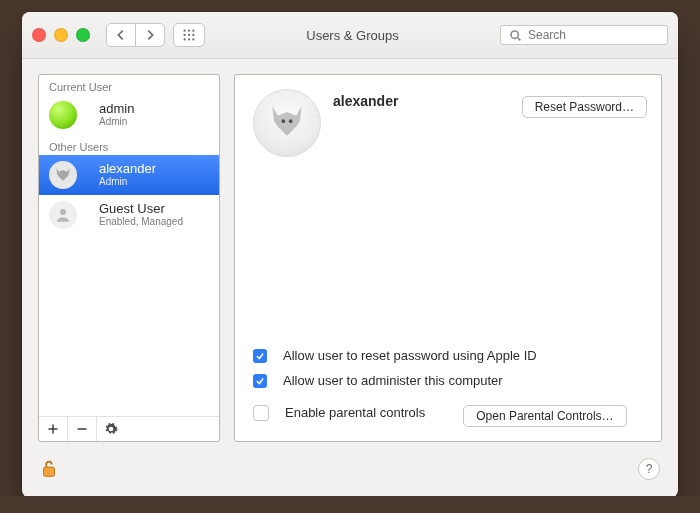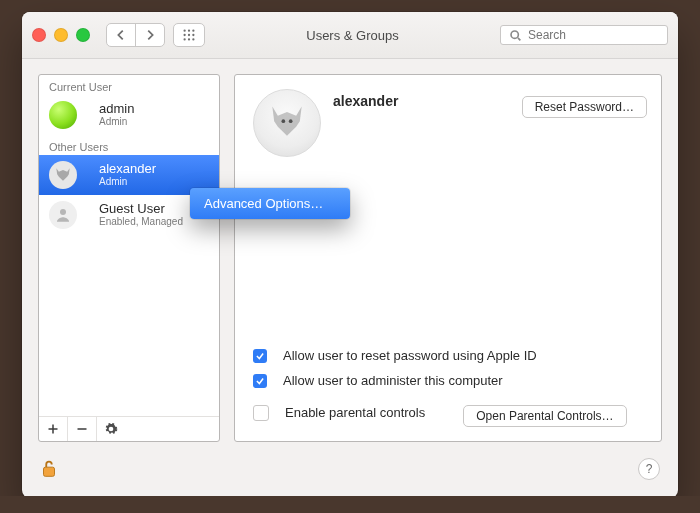--- a/index.html
+++ b/index.html
@@ -265,18 +265,15 @@
                 <rect x="6" y="10" width="12" height="10" rx="2"></rect>
                 <path d="M9 10V7a3 3 0 016 0" fill="none" stroke="#b87416" stroke-width="2"></path>
               </svg>
           </span>
           <button class="help">
             <span>?</span>
           </button>
         </div>
       </div>
 
-      <div class="context-menu">
-        <div class="item">Advanced Options…</div>
-      </div>
     </div>
   </div>
 </div>
 
 </body></html>

